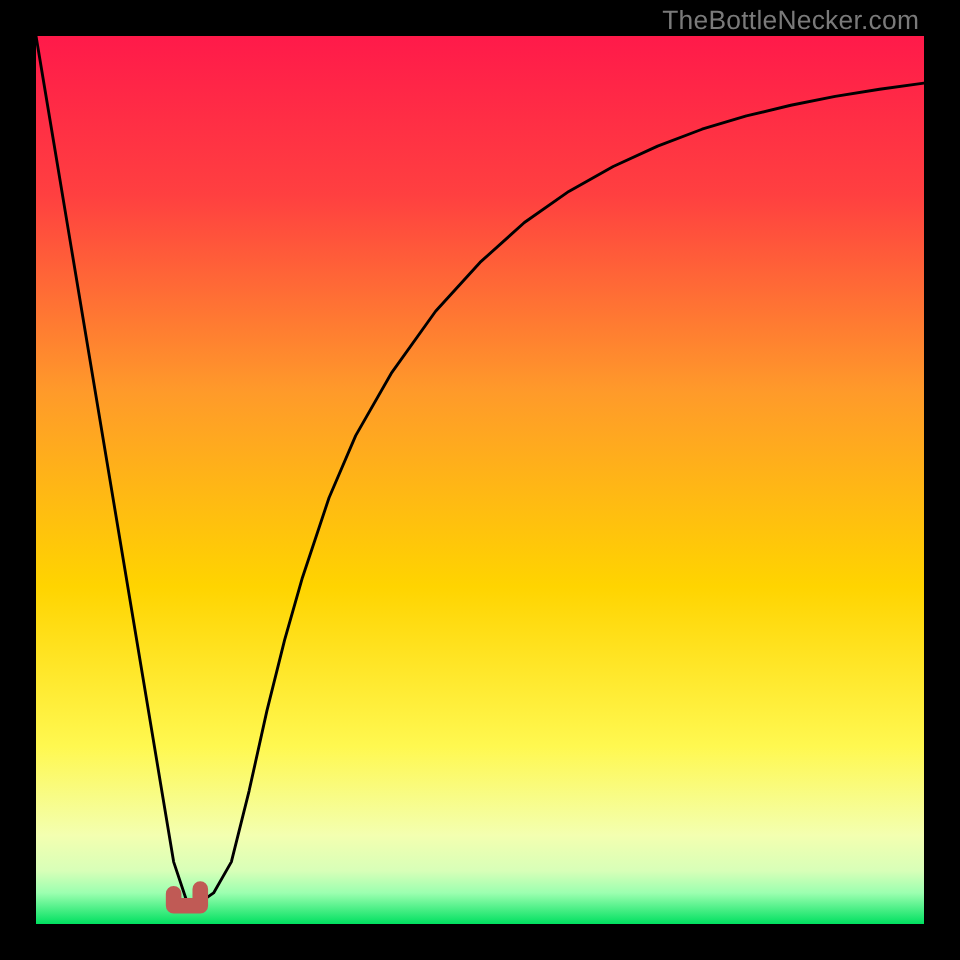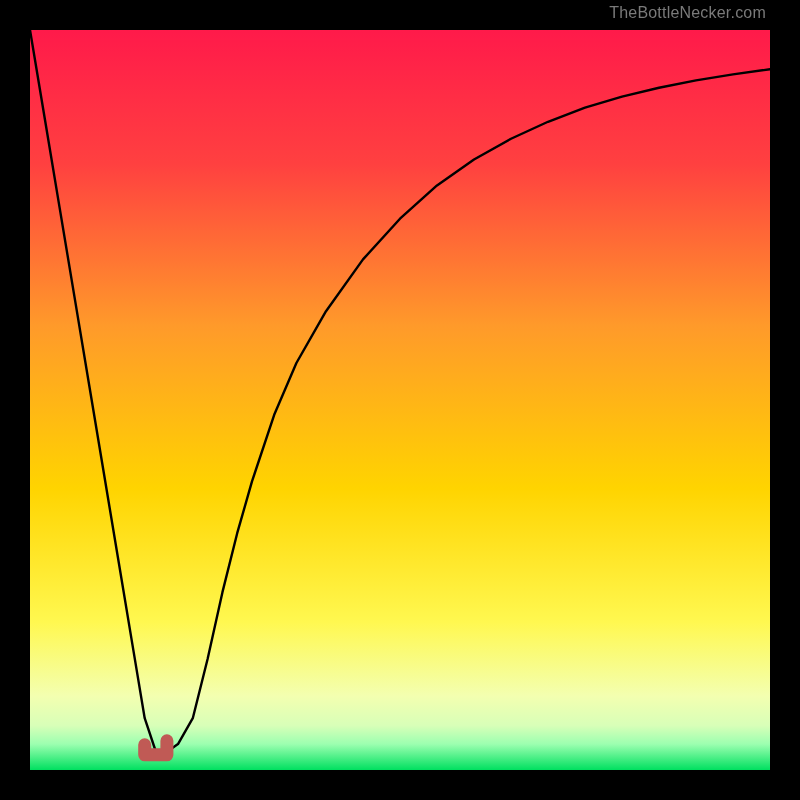--- a/index.html
+++ b/index.html
@@ -24,21 +24,21 @@
     left: 0;
     top: 0;
     width: 740px;
     height: 740px;
   }
   .watermark {
     position: absolute;
     top: 4px;
     right: 34px;
     color: #7a7a7a;
-    font-size: 16px;
+    font-size: 22px;
     font-weight: 500;
     letter-spacing: 0.2px;
   }
 </style>
 </head>
 <body>
 
 <div class="frame">
   <svg class="plot-area" viewBox="0 0 740 740" preserveAspectRatio="none">
     <defs>

